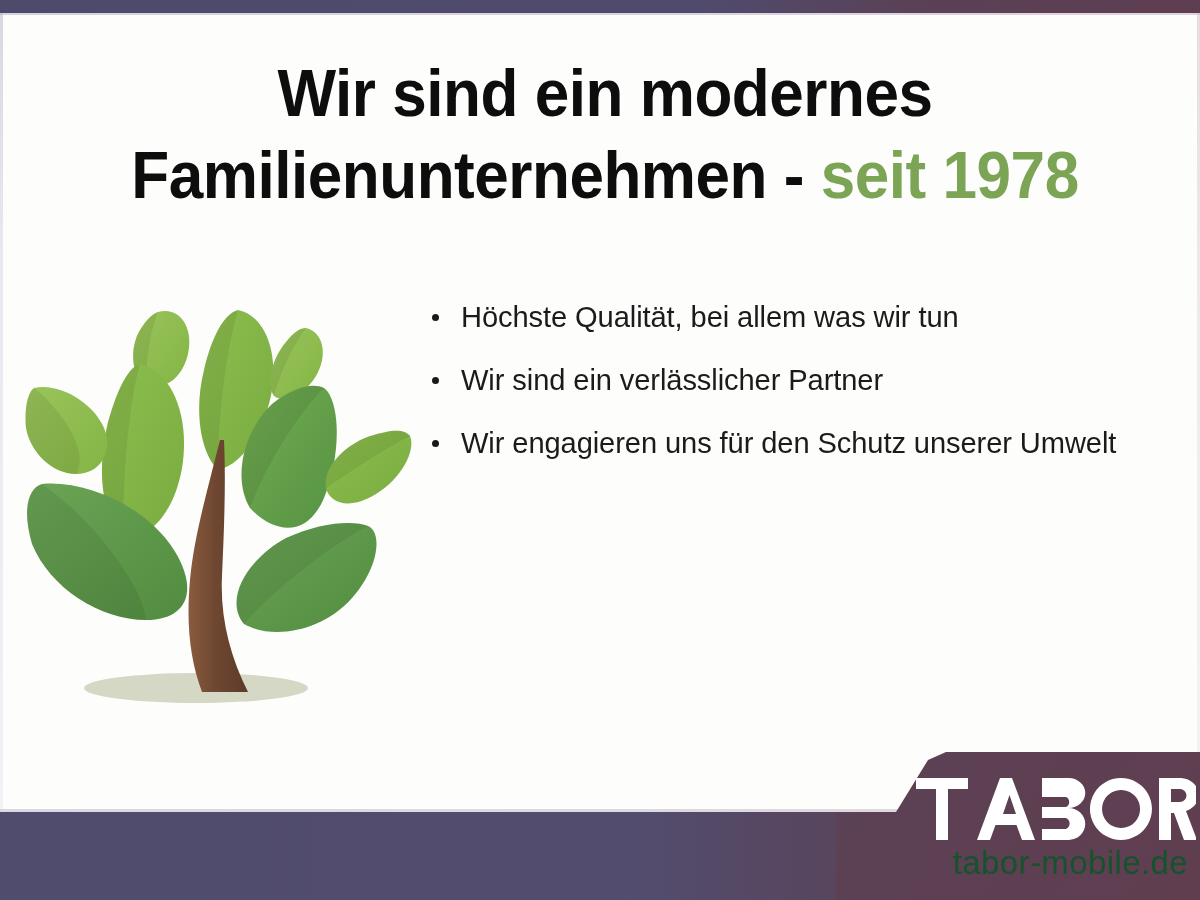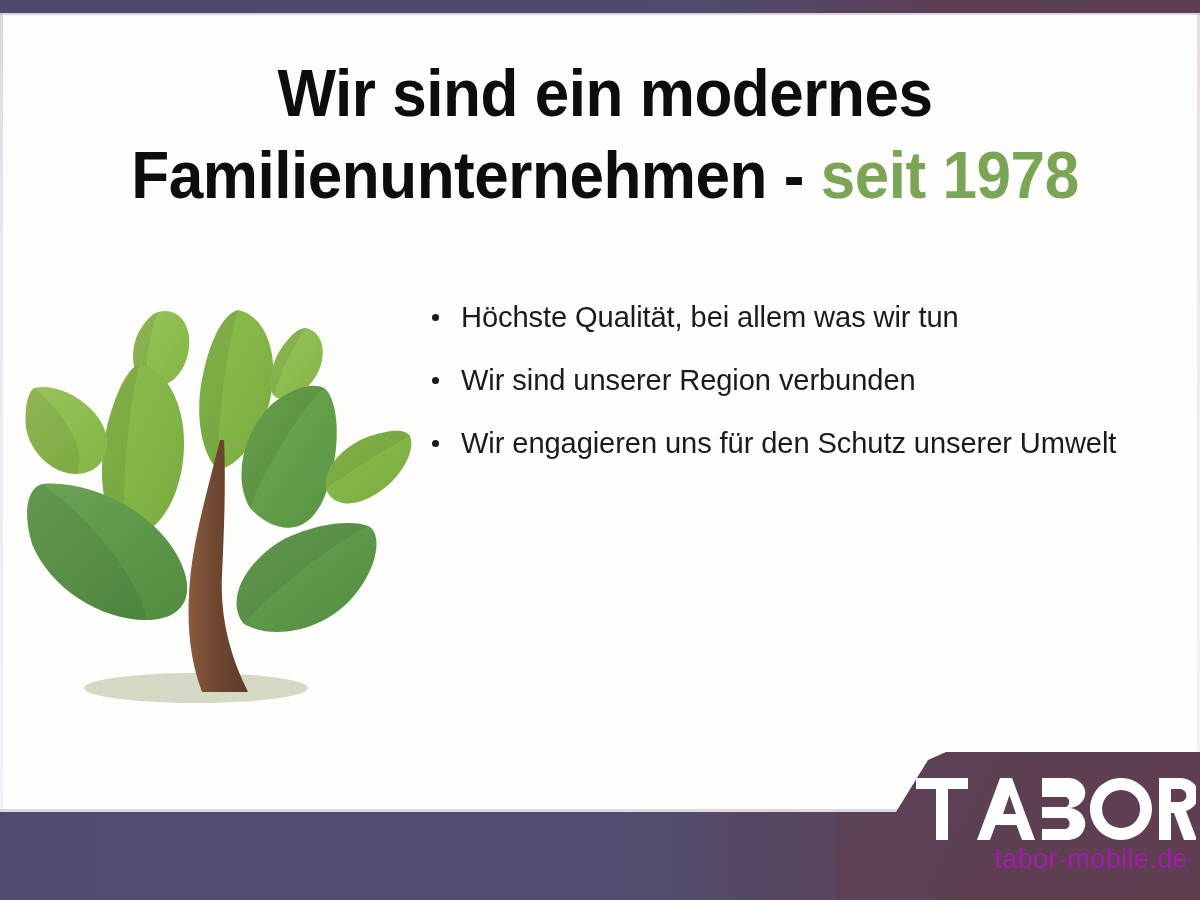--- a/index.html
+++ b/index.html
@@ -91,22 +91,22 @@
     line-height: 62px;
     white-space: nowrap;
   }
   .logo-wordmark svg { display: block; }
   .logo-url {
     position: absolute;
     left: 916px;
     top: 844px;
     width: 272px;
     text-align: right;
-    color: #a21caf;
-    font-size: 27px;
+    color: #14532d;
+    font-size: 33px;
     font-weight: 400;
     letter-spacing: .4px;
     white-space: nowrap;
   }
 
   
   .headline {
     position: absolute;
     left: 60px;
     top: 52px;
@@ -263,21 +263,21 @@
     </svg>
   </div>
 
   <div class="bullets">
     <div class="bullet-row">
       <span class="bullet-dot"></span>
       <span class="bullet-text">Höchste Qualität, bei allem was wir tun</span>
     </div>
     <div class="bullet-row">
       <span class="bullet-dot"></span>
-      <span class="bullet-text">Wir sind unserer Region verbunden</span>
+      <span class="bullet-text">Wir sind ein verlässlicher Partner</span>
     </div>
     <div class="bullet-row">
       <span class="bullet-dot"></span>
       <span class="bullet-text">Wir engagieren uns für den Schutz unserer Umwelt</span>
     </div>
   </div>
 
   <div class="bottom-band-hairline"></div>
   <div class="bottom-band"></div>
   <div class="logo-plate"></div>

